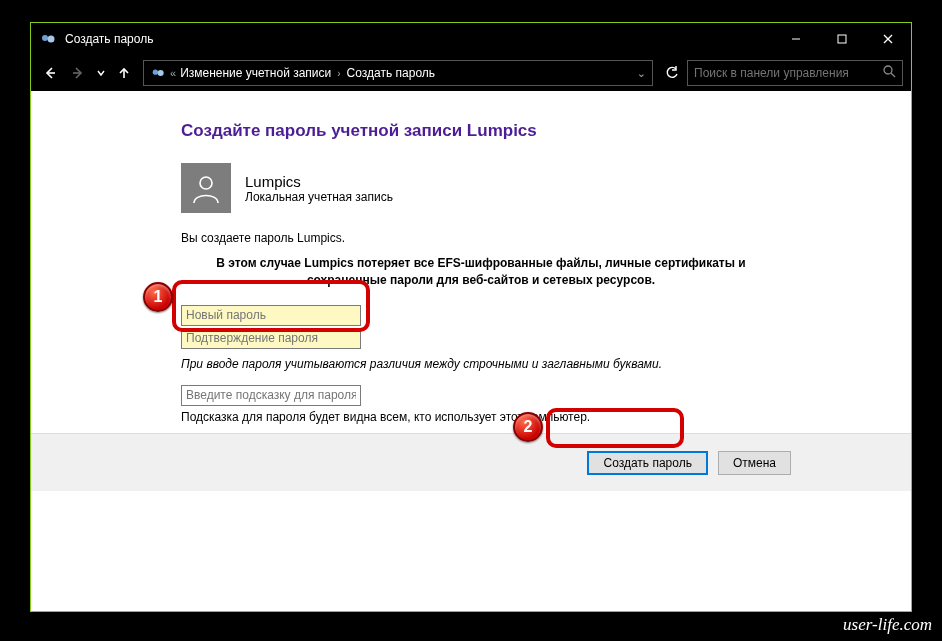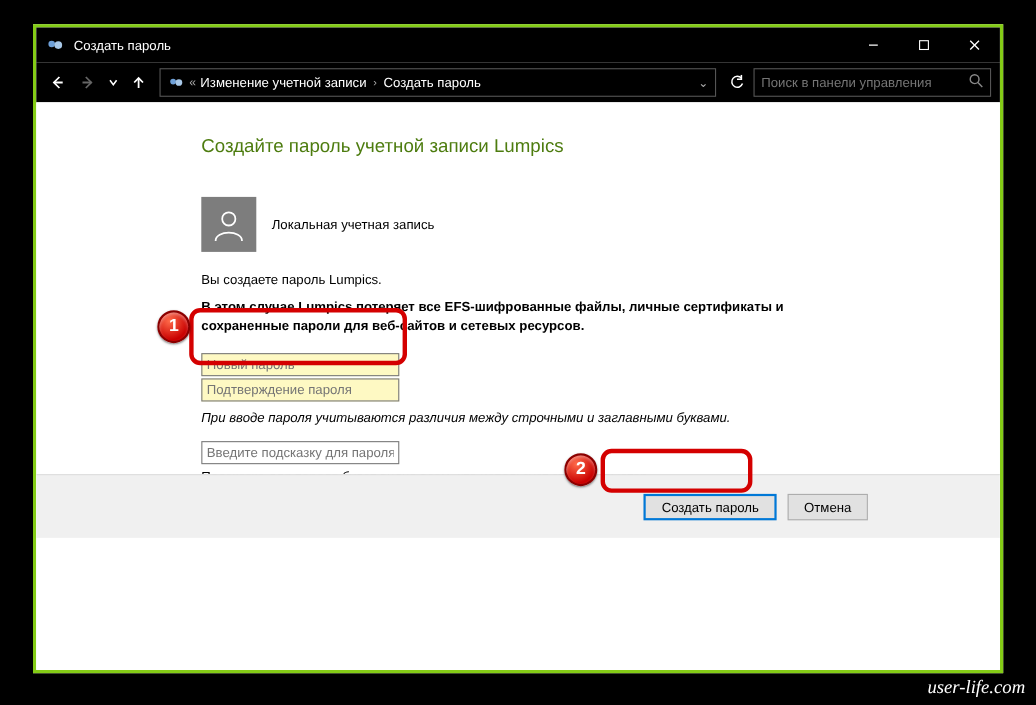--- a/index.html
+++ b/index.html
@@ -13,21 +13,21 @@
   }
   .window {
     position: absolute;
     left: 30px;
     top: 22px;
     width: 882px;
     height: 590px;
     background: #fff;
     display: flex;
     flex-direction: column;
-    border: 3px solid #84cc16;
+    border: 1px solid #84cc16;
   }
   .titlebar {
     height: 32px;
     background: #000;
     color: #fff;
     display: flex;
     align-items: center;
     padding: 0 0 0 8px;
     font-size: 12px;
   }
@@ -106,24 +106,24 @@
     background: #fff;
     overflow: hidden;
     position: relative;
   }
   .content {
     padding: 30px 30px 0 150px;
     font-size: 12px;
     color: #000;
   }
   .heading {
-    color: #4d7c0f;
+    color: #4c1d95;
     font-size: 17px;
-    font-weight: 400;
-    margin-bottom: 36px;
+    font-weight: 700;
+    margin-bottom: 22px;
   }
   .user-block {
     display: flex;
     align-items: center;
     gap: 14px;
     margin-bottom: 18px;
   }
   .avatar {
     width: 50px;
     height: 50px;
@@ -133,20 +133,21 @@
     justify-content: center;
   }
   .user-info .u-name { font-size: 15px; }
   .user-info .u-type { font-size: 12px; color: #000; }
   .info-line { margin-bottom: 10px; }
   .warning {
     font-weight: bold;
     max-width: 600px;
     line-height: 1.4;
     margin-bottom: 16px;
+    text-align: center;
   }
   .field-group {
     position: relative;
     width: 190px;
   }
   .pwfield {
     width: 180px;
     height: 21px;
     border: 1px solid #7a7a7a;
     font-size: 12px;
@@ -333,20 +334,21 @@
       <div class="heading">Создайте пароль учетной записи Lumpics</div>
 
       <div class="user-block">
         <div class="avatar">
           <svg width="34" height="34" viewBox="0 0 34 34">
               <circle cx="17" cy="12" r="6" fill="none" stroke="#fff" stroke-width="1.6"></circle>
               <path d="M5 32 C5 22 29 22 29 32" fill="none" stroke="#fff" stroke-width="1.6"></path>
             </svg>
         </div>
         <div class="user-info">
+          <div class="u-name">Lumpics</div>
           <div class="u-type">Локальная учетная запись</div>
         </div>
       </div>
 
       <div class="info-line">Вы создаете пароль Lumpics.</div>
       <div class="warning">В этом случае Lumpics потеряет все EFS-шифрованные файлы, личные сертификаты и сохраненные пароли для веб-сайтов и сетевых ресурсов.</div>
 
       <div class="field-group">
         <input class="pwfield" type="text" placeholder="Новый пароль" style="">
         <input class="pwfield" type="text" placeholder="Подтверждение пароля" style="">

